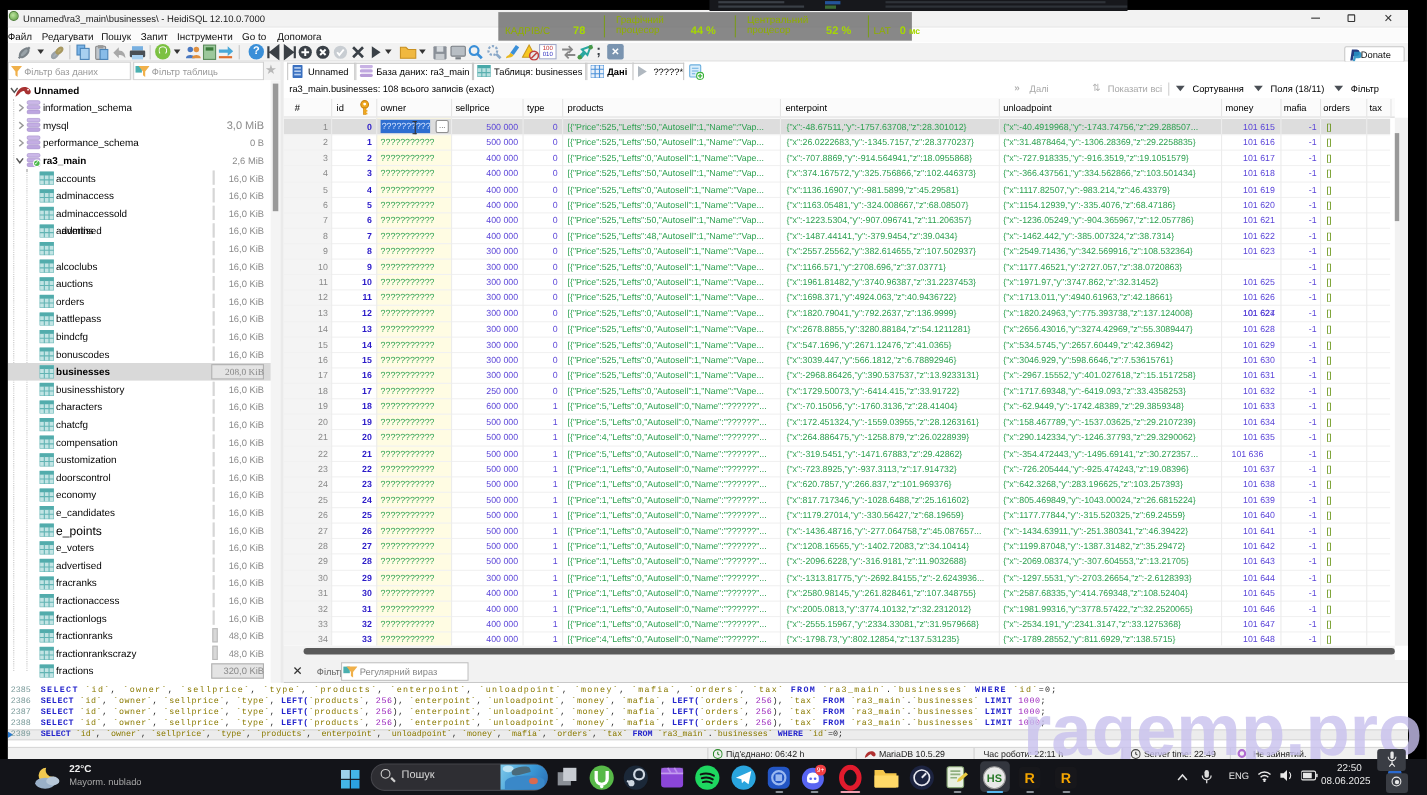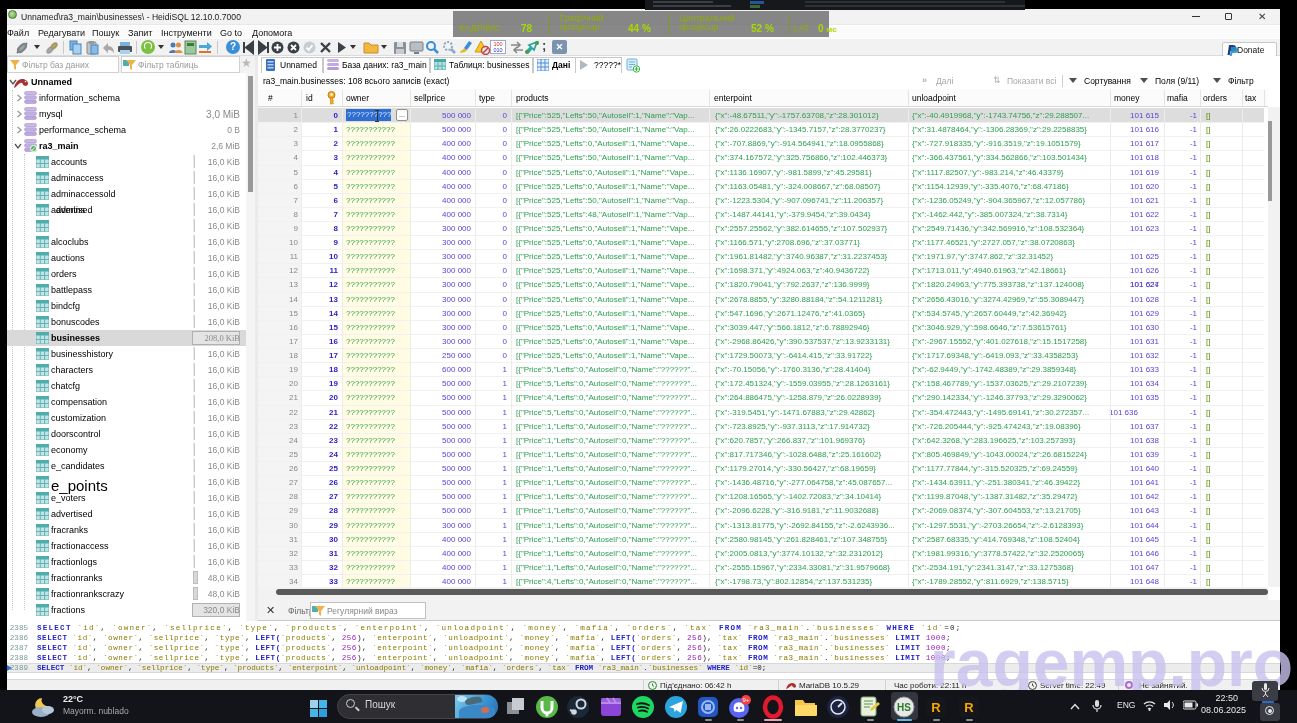--- a/index.html
+++ b/index.html
@@ -419,21 +419,21 @@
     <div class="ab" style="left:44px;top:388px;font-size:9px;font-weight:normal;color:#000;">e_candidates</div>
     <div class="ab" style="left:186px;top:386px;width:2px;height:13px;background:#e6e6e6;border-right:1px solid #cccccc;"></div>
     <div class="ab" style="left:145px;top:388px;width:88px;font-size:8.5px;color:#8a8a8a;text-align:right;">16,0 KiB</div>
     <svg class="ab" style="left:29px;top:403px" width="13" height="12" viewBox="0 0 13 12">
       <rect x="0" y="0" width="13" height="12" fill="#c2e4e4" stroke="#62b4b4"></rect>
       <rect x="0" y="0" width="13" height="3.5" fill="#52acac"></rect>
       <line x1="4.3" y1="3" x2="4.3" y2="12" stroke="#62b4b4"></line>
       <line x1="8.6" y1="3" x2="8.6" y2="12" stroke="#62b4b4"></line>
       <line x1="0" y1="7.5" x2="13" y2="7.5" stroke="#62b4b4"></line>
     </svg>
-    <div class="ab" style="left:44px;top:404px;font-size:15px;font-weight:normal;color:#000;">e_points</div>
+    <div class="ab" style="left:44px;top:404px;font-size:11px;font-weight:normal;color:#000;">e_points</div>
     <div class="ab" style="left:186px;top:402px;width:2px;height:13px;background:#e6e6e6;border-right:1px solid #cccccc;"></div>
     <div class="ab" style="left:145px;top:404px;width:88px;font-size:8.5px;color:#8a8a8a;text-align:right;">16,0 KiB</div>
     <svg class="ab" style="left:29px;top:419px" width="13" height="12" viewBox="0 0 13 12">
       <rect x="0" y="0" width="13" height="12" fill="#c2e4e4" stroke="#62b4b4"></rect>
       <rect x="0" y="0" width="13" height="3.5" fill="#52acac"></rect>
       <line x1="4.3" y1="3" x2="4.3" y2="12" stroke="#62b4b4"></line>
       <line x1="8.6" y1="3" x2="8.6" y2="12" stroke="#62b4b4"></line>
       <line x1="0" y1="7.5" x2="13" y2="7.5" stroke="#62b4b4"></line>
     </svg>
     <div class="ab" style="left:44px;top:420px;font-size:9px;font-weight:normal;color:#000;">e_voters</div>
@@ -561,21 +561,21 @@
 <div class="ab" style="left:258px;top:73px;width:1022px;height:16px;background:#fff;"></div>
 <div class="ab" style="left:263px;top:76px;font-size:8.5px;color:#000;">ra3_main.businesses: 108 всього записів (exact)</div>
 <div class="ab" style="left:922px;top:75px;font-size:9px;font-weight:bold;color:#b0b0b0;">»</div>
 <div class="ab" style="left:936px;top:76px;font-size:8.5px;color:#a8a8a8;">Далі</div>
 <div class="ab" style="left:993px;top:75px;font-size:9px;color:#b0b0b0;">⇅</div>
 <div class="ab" style="left:1007px;top:76px;font-size:8.5px;color:#a8a8a8;">Показати всі</div>
 <div class="ab" style="left:1062px;top:75px;width:1px;height:12px;background:#d0d0d0;"></div>
 <div class="ab" style="left:1069px;top:78px;width:0;height:0;border-left:4.5px solid transparent;border-right:4.5px solid transparent;border-top:5.5px solid #4a4f55;"></div>
 <div class="ab" style="left:1084px;top:76px;font-size:8.5px;color:#000;">Сортування</div>
 <div class="ab" style="left:1140px;top:78px;width:0;height:0;border-left:4.5px solid transparent;border-right:4.5px solid transparent;border-top:5.5px solid #4a4f55;"></div>
-<div class="ab" style="left:1155px;top:76px;font-size:8.5px;color:#000;">Поля (9/11)</div>
+<div class="ab" style="left:1155px;top:76px;font-size:8.5px;color:#000;">Поля (18/11)</div>
 <div class="ab" style="left:1213px;top:78px;width:0;height:0;border-left:4.5px solid transparent;border-right:4.5px solid transparent;border-top:5.5px solid #4a4f55;"></div>
 <div class="ab" style="left:1228px;top:76px;font-size:8.5px;color:#000;">Фільтр</div>
 <div class="ab" style="left:258px;top:89px;width:1010px;height:18px;background:#fbfbfb;border-bottom:1px solid #d8d8d8;"></div>
 <div class="ab" style="left:268px;top:93px;font-size:8.5px;color:#000;">#</div>
 <div class="ab" style="left:306px;top:93px;font-size:8.5px;color:#000;">id</div>
 <div class="ab" style="left:346px;top:93px;font-size:8.5px;color:#000;">owner</div>
 <div class="ab" style="left:414px;top:93px;font-size:8.5px;color:#000;">sellprice</div>
 <div class="ab" style="left:479px;top:93px;font-size:8.5px;color:#000;">type</div>
 <div class="ab" style="left:516px;top:93px;font-size:8.5px;color:#000;">products</div>
 <div class="ab" style="left:714px;top:93px;font-size:8.5px;color:#000;">enterpoint</div>
@@ -867,21 +867,21 @@
     <div class="ab" style="left:948px;top:286.4px;font-size:8px;color:#5a8a00;">[]</div>
     <div class="ab" style="left:0;top:311.6px;width:1006px;height:1px;background:#f1f1f1;"></div>
     <div class="ab" style="left:0px;top:300.5px;width:40px;font-size:8px;color:#888;text-align:right;">22</div>
     <div class="ab" style="left:43px;top:300.5px;width:37px;font-size:8px;font-weight:bold;color:#2a1ac8;text-align:right;">21</div>
     <div class="ab" style="left:88px;top:300.5px;font-size:8px;color:#2ca050;">???????????</div>
     <div class="ab" style="left:148px;top:300.5px;width:65px;font-size:8px;color:#5a44d8;text-align:right;">500 000</div>
     <div class="ab" style="left:219px;top:300.5px;width:30px;font-size:8px;color:#5a44d8;text-align:right;">1</div>
     <div class="ab" style="left:258px;top:300.5px;width:190px;font-size:8px;color:#2ca050;white-space:nowrap;overflow:hidden;">[{"Price":5,"Lefts":0,"Autosell":0,"Name":"??????"...</div>
     <div class="ab" style="left:457px;top:300.5px;width:190px;font-size:8px;color:#2ca050;white-space:nowrap;overflow:hidden;">{"x":-319.5451,"y":-1471.67883,"z":29.42862}</div>
     <div class="ab" style="left:654px;top:300.5px;width:195px;font-size:8px;color:#2ca050;white-space:nowrap;overflow:hidden;">{"x":-354.472443,"y":-1495.69141,"z":30.272357...</div>
-    <div class="ab" style="left:851px;top:300.5px;width:50px;font-size:8px;color:#5a44d8;text-align:left;">101 636</div>
+    <div class="ab" style="left:851px;top:300.5px;width:50px;font-size:8px;color:#5a44d8;text-align:center;">101 636</div>
     <div class="ab" style="left:909px;top:300.5px;width:30px;font-size:8px;color:#5a44d8;text-align:right;">-1</div>
     <div class="ab" style="left:948px;top:300.5px;font-size:8px;color:#5a8a00;">[]</div>
     <div class="ab" style="left:0;top:325.8px;width:1006px;height:1px;background:#f1f1f1;"></div>
     <div class="ab" style="left:0px;top:314.6px;width:40px;font-size:8px;color:#888;text-align:right;">23</div>
     <div class="ab" style="left:43px;top:314.6px;width:37px;font-size:8px;font-weight:bold;color:#2a1ac8;text-align:right;">22</div>
     <div class="ab" style="left:88px;top:314.6px;font-size:8px;color:#2ca050;">???????????</div>
     <div class="ab" style="left:148px;top:314.6px;width:65px;font-size:8px;color:#5a44d8;text-align:right;">500 000</div>
     <div class="ab" style="left:219px;top:314.6px;width:30px;font-size:8px;color:#5a44d8;text-align:right;">1</div>
     <div class="ab" style="left:258px;top:314.6px;width:190px;font-size:8px;color:#2ca050;white-space:nowrap;overflow:hidden;">[{"Price":1,"Lefts":0,"Autosell":0,"Name":"??????"...</div>
     <div class="ab" style="left:457px;top:314.6px;width:190px;font-size:8px;color:#2ca050;white-space:nowrap;overflow:hidden;">{"x":-723.8925,"y":-937.3113,"z":17.914732}</div>

